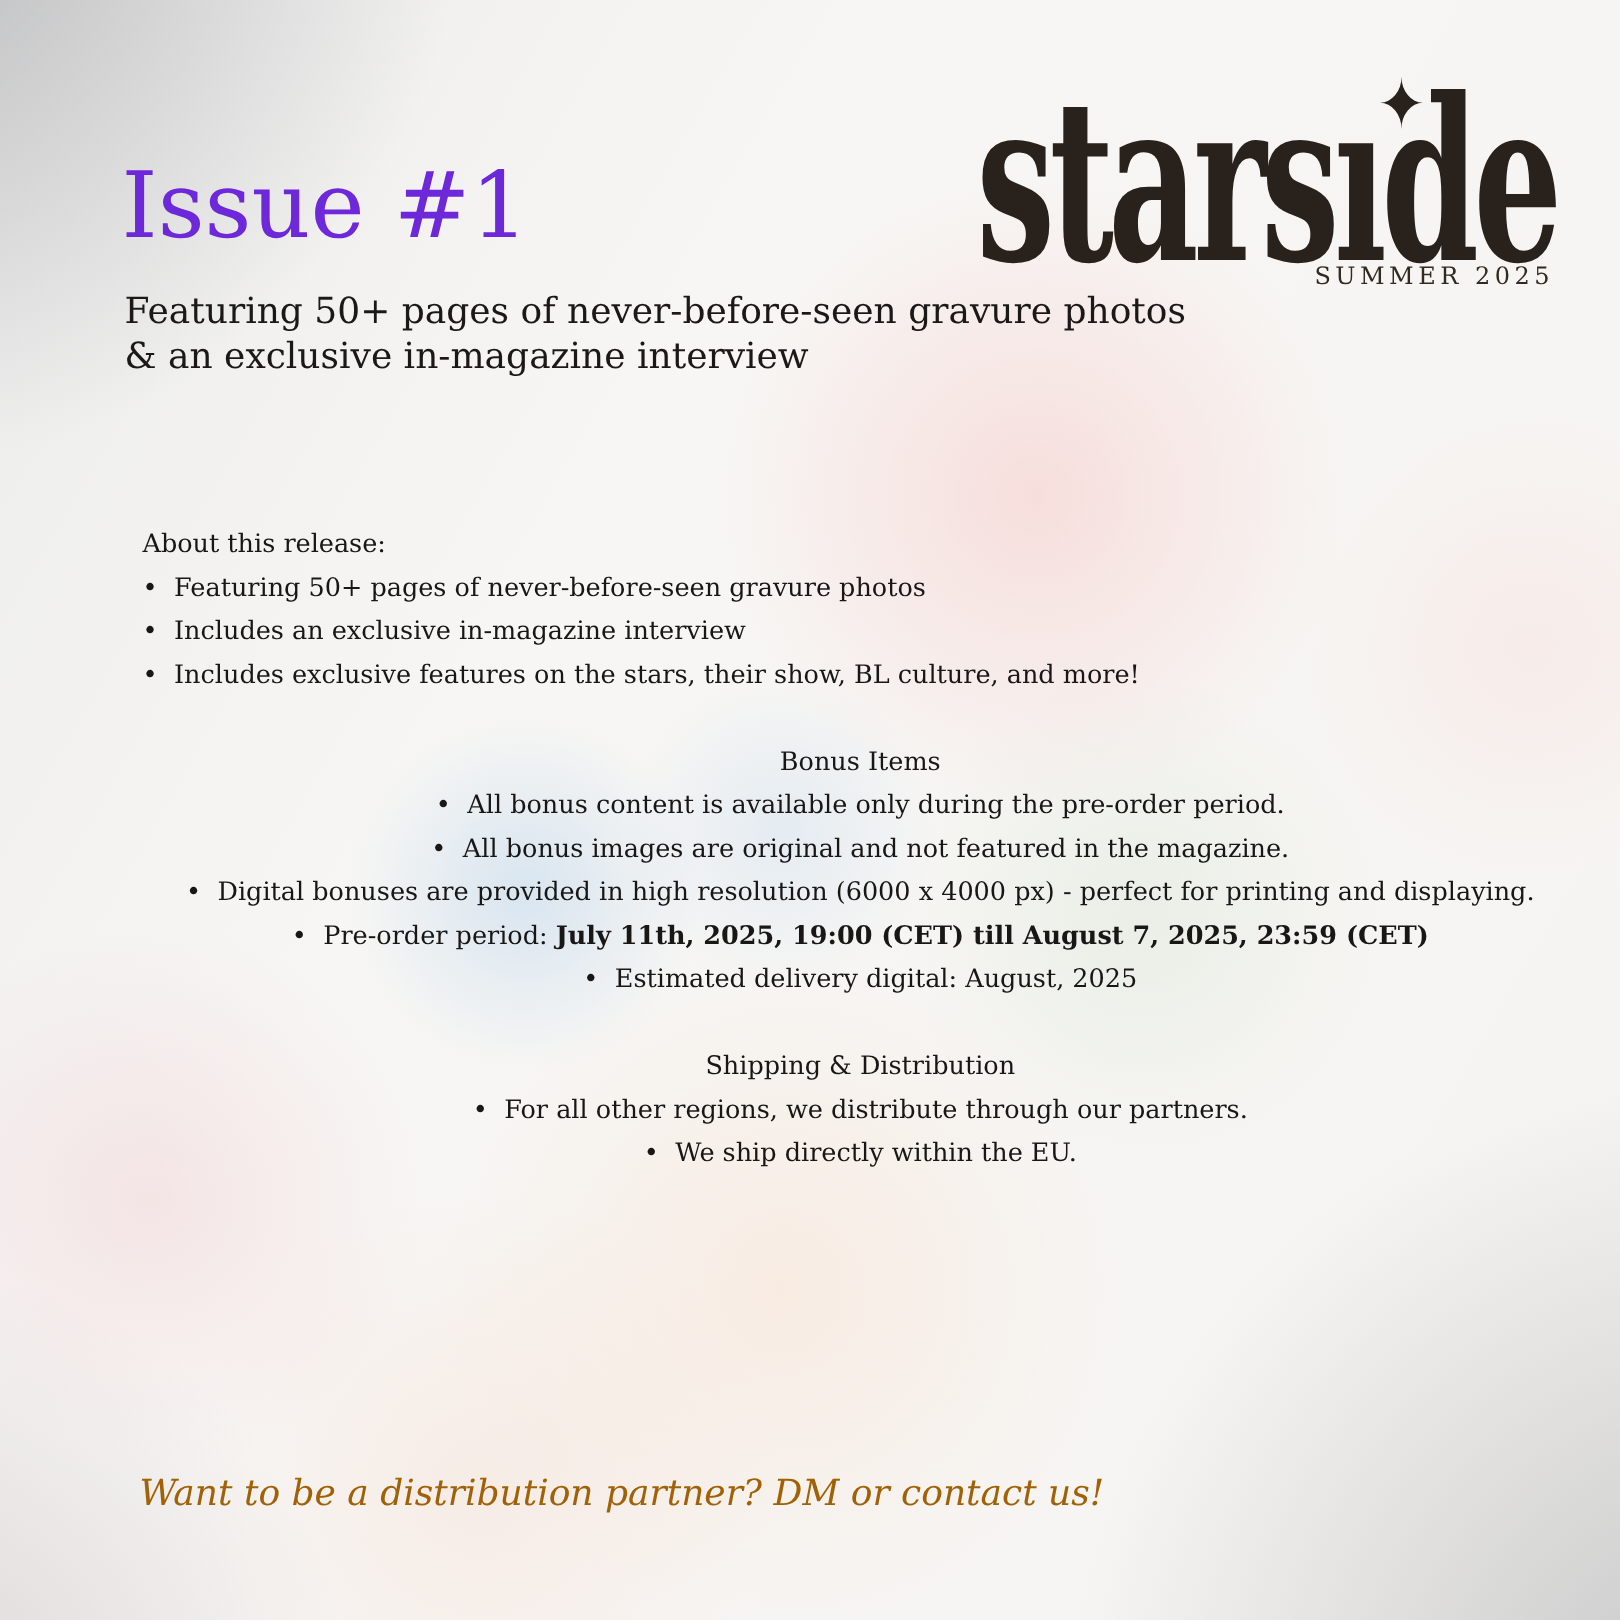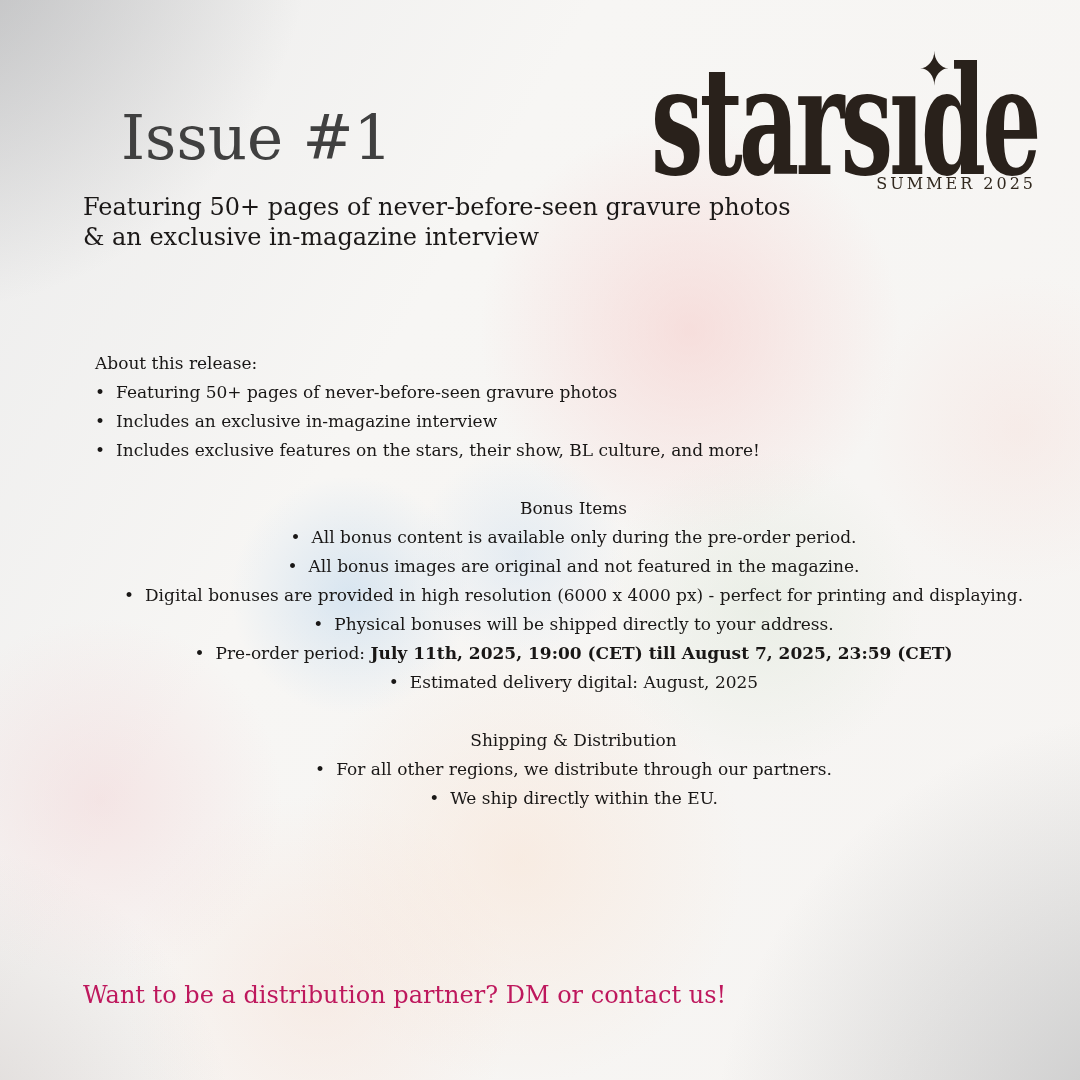--- a/index.html
+++ b/index.html
@@ -36,33 +36,33 @@
     position:absolute;top:46px;right:84px;
     font-family:"DejaVu Sans", sans-serif;font-size:46px;line-height:1;
     transform:scaleX(0.82);color:#29211b;
   }
   .season{
     position:absolute;top:174px;right:2px;
     font-size:16px;letter-spacing:3px;color:#32291f;white-space:nowrap;
   }
 
   
-  .title{position:absolute;left:81px;top:104px;font-size:61px;line-height:1.1;color:#404040;margin-left:40px;}
+  .title{position:absolute;left:81px;top:104px;font-size:61px;line-height:1.1;color:#6d28d9;}
   .subtitle{position:absolute;left:83px;top:192px;font-size:24px;line-height:30px;color:#1b1817;}
 
   
   .content{position:absolute;left:95px;top:349px;width:957px;font-size:17px;line-height:29px;}
   .section + .section{margin-top:29px;text-align:center;}
   .sec-h{margin:0;}
   .li{margin:0;}
   .li .b{display:inline-block;margin-right:11px;}
   .li.nowrap{white-space:nowrap;}
   strong{font-weight:bold;}
 
-  .footer-note{position:absolute;left:83px;top:981px;font-size:24px;color:#be185d;}
+  .footer-note{position:absolute;left:93px;top:981px;font-size:24px;font-style:italic;color:#a16207;}
 </style>
 </head>
 <body>
 
 <div class="logo-box">
   <div class="brand"><span>stars</span><span>ı</span><span>de</span></div>
   <div class="logo-star">✦</div>
   <div class="season">SUMMER 2025</div>
 </div>
 
@@ -79,21 +79,20 @@
     <div class="li"><span class="b">•</span><span>Featuring 50+ pages of never-before-seen gravure photos</span></div>
     <div class="li"><span class="b">•</span><span>Includes an exclusive in-magazine interview</span></div>
     <div class="li"><span class="b">•</span><span>Includes exclusive features on the stars, their show, BL culture, and more!</span></div>
   </div>
 
   <div class="section">
     <div class="sec-h">Bonus Items</div>
     <div class="li"><span class="b">•</span><span>All bonus content is available only during the pre-order period.</span></div>
     <div class="li"><span class="b">•</span><span>All bonus images are original and not featured in the magazine.</span></div>
     <div class="li"><span class="b">•</span><span>Digital bonuses are provided in high resolution (6000 x 4000 px) - perfect for printing and displaying.</span></div>
-    <div class="li"><span class="b">•</span><span>Physical bonuses will be shipped directly to your address.</span></div>
     <div class="li nowrap"><span class="b">•</span><span>Pre-order period: </span><strong>July 11th, 2025, 19:00 (CET) till August 7, 2025, 23:59 (CET)</strong></div>
     <div class="li"><span class="b">•</span><span>Estimated delivery digital: August, 2025</span></div>
   </div>
 
   <div class="section">
     <div class="sec-h">Shipping &amp; Distribution</div>
     <div class="li"><span class="b">•</span><span>For all other regions, we distribute through our partners.</span></div>
     <div class="li"><span class="b">•</span><span>We ship directly within the EU.</span></div>
   </div>
 

